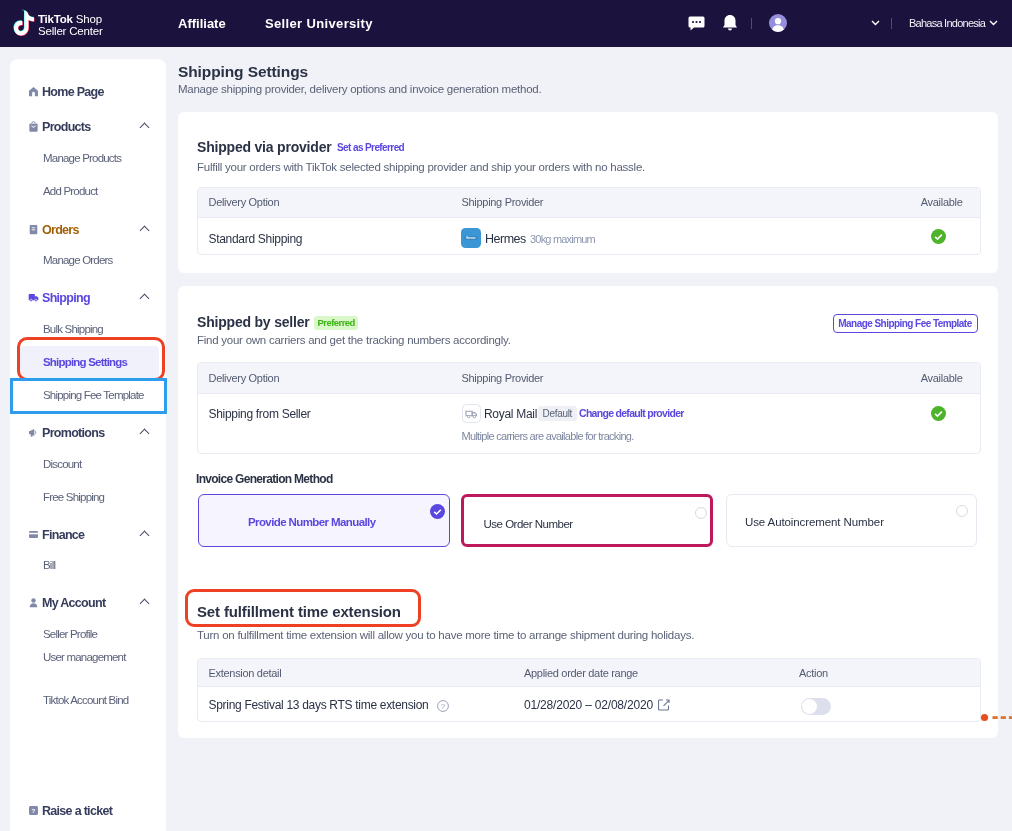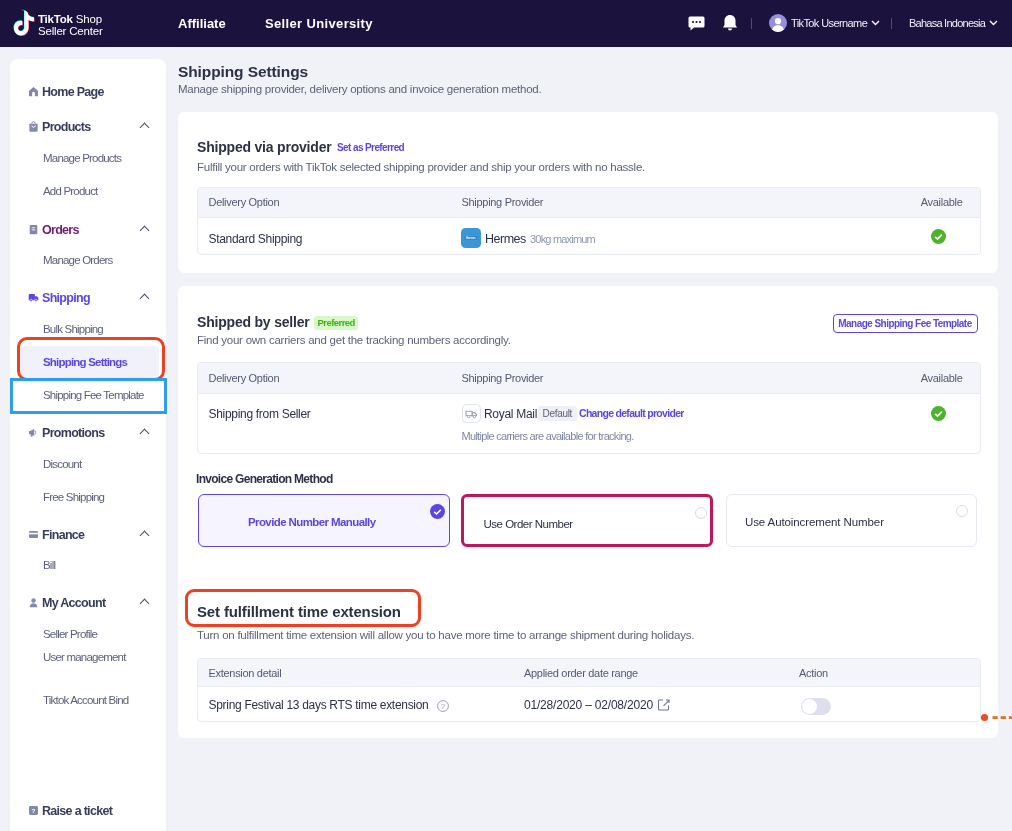--- a/index.html
+++ b/index.html
@@ -71,21 +71,20 @@
         <clipPath id="avc">
           <circle cx="9" cy="9" r="9"></circle>
         </clipPath>
       </defs>
     <circle cx="9" cy="9" r="9" fill="#958ddd"></circle>
     <g clip-path="url(#avc)">
       <circle cx="9" cy="7.2" r="3.1" fill="#ffffff"></circle>
       <ellipse cx="9" cy="15.8" rx="5.6" ry="4.6" fill="#ffffff"></ellipse>
     </g>
   </svg>
-  <div class="htxt" style="left:791px;">TikTok Username</div>
   <svg class="hicon" style="left:871px; top:20px;" width="9" height="6" viewBox="0 0 9 6">
       <path d="M1 1 L4.5 4.5 L8 1" stroke="#fff" stroke-width="1.4" fill="none"></path>
     </svg>
   <div class="hsep" style="left:891px;"></div>
   <div class="htxt" style="left:909px; letter-spacing:-0.75px;">Bahasa Indonesia</div>
   <svg class="hicon" style="left:989px; top:20px;" width="9" height="6" viewBox="0 0 9 6">
       <path d="M1 1 L4.5 4.5 L8 1" stroke="#fff" stroke-width="1.4" fill="none"></path>
     </svg>
 </div>
 
@@ -106,21 +105,21 @@
       <div class="lb" style="color:#363d5c;">Products</div>
       <div class="ch"></div>
     </div>
     <div class="ssub" style="top:152px; ">Manage Products</div>
     <div class="ssub" style="top:185px; ">Add Product</div>
     <div class="snav" style="top:221px;">
       <svg class="ic" viewBox="0 0 16 16">
         <rect x="2.5" y="1.5" width="11" height="13.5" rx="1.5" fill="#8089a8"></rect>
         <path d="M5.5 5.5 h5 M5.5 8.5 h5" stroke="#fff" stroke-width="1.3"></path>
       </svg>
-      <div class="lb" style="color:#701a75;">Orders</div>
+      <div class="lb" style="color:#a16207;">Orders</div>
       <div class="ch"></div>
     </div>
     <div class="ssub" style="top:254px; ">Manage Orders</div>
     <div class="snav" style="top:289px;">
       <svg class="ic" viewBox="0 0 16 16">
         <path d="M1 4 a1 1 0 0 1 1 -1 h7 a1 1 0 0 1 1 1 v6 h-9 Z" fill="#5947e0"></path>
         <path d="M10 6 h2.8 l2.2 2.4 V10 h-5 Z" fill="#5947e0"></path>
         <path d="M1 10 h14 v2 h-14 z" fill="#5947e0"></path>
         <circle cx="4.5" cy="12" r="1.7" fill="#5947e0" stroke="#fff" stroke-width="0.8"></circle>
         <circle cx="11.5" cy="12" r="1.7" fill="#5947e0" stroke="#fff" stroke-width="0.8"></circle>

